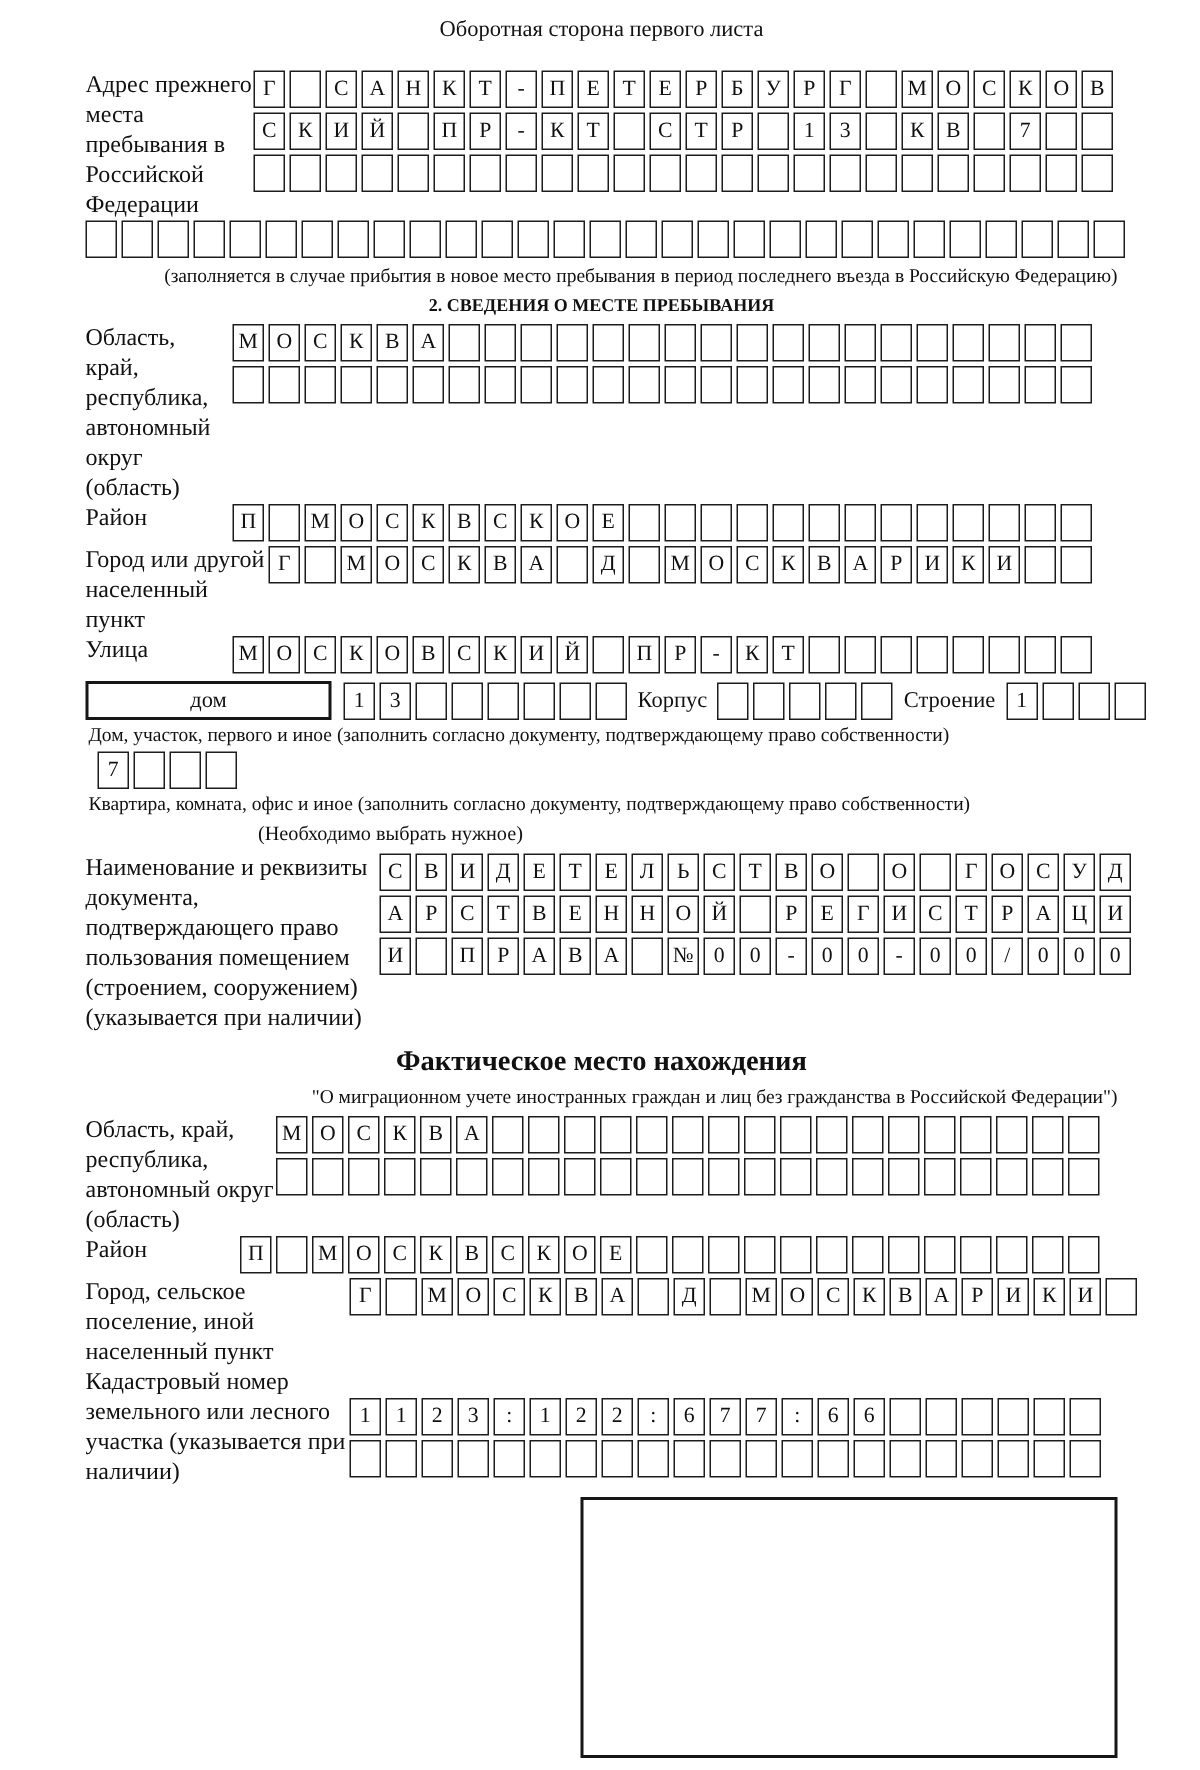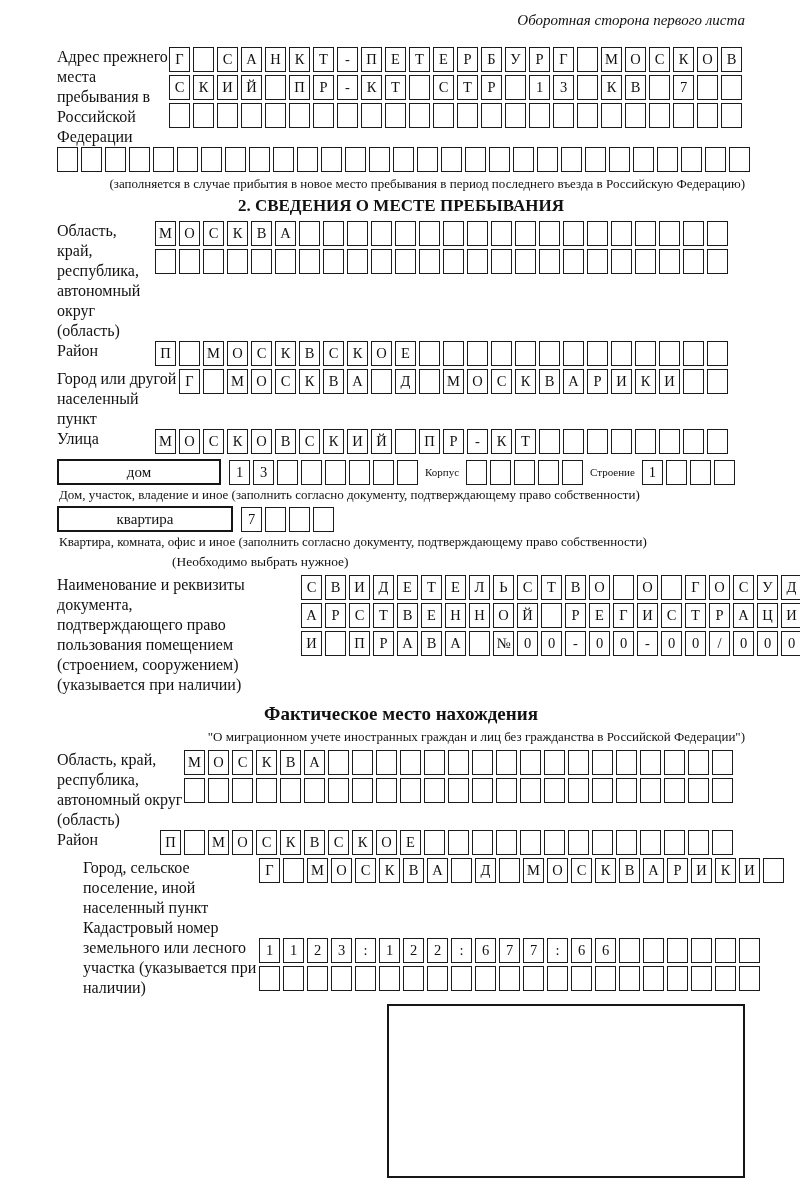--- a/index.html
+++ b/index.html
@@ -1,53 +1,53 @@
 <!DOCTYPE html>
 <html><head>
 <meta charset="utf-8">
 <style>
   html,body{margin:0;padding:0;background:#fff;}
   body{width:800px;height:1180px;overflow:hidden;color:#111;
        font-family:"Liberation Serif","DejaVu Serif",serif;}
   .page{padding:12px 55px 0 57px;}
-  .hnote{text-align:right;font-size:15px;margin-bottom:18px;font-style:italic;}
+  .hnote{text-align:center;font-size:15px;margin-bottom:18px;}
   .field{display:flex;}
   .flabel{font-size:16px;line-height:20px;flex-shrink:0;}
   .w-prev{width:112px;}
   .w-reg{width:98px;}
   .w-city{width:122px;}
   .w-doc{width:196px;}
   .w-freg{width:127px;}
   .w-fdist{width:103px;}
-  .w-fcity{width:176px;margin-left:26px;}
+  .w-fcity{width:176px;}
   .rows{flex-shrink:0;}
   .row{display:flex;gap:3px;margin-bottom:3px;}
   .cell{width:21px;height:25px;box-sizing:border-box;border:1.5px solid #1c1c1c;
         display:flex;align-items:center;justify-content:center;
         font-size:14.5px;background:#fff;flex-shrink:0;}
   .cap{font-size:13px;text-align:right;line-height:17px;}
   .capl{font-size:13px;text-align:left;line-height:17px;margin:1px 0 3px 2px;}
-  .h2{text-align:center;font-weight:bold;font-size:17px;margin:4px 0 5px 0;}
+  .h2{text-align:center;font-weight:bold;font-size:12px;margin:4px 0 5px 0;}
   .h3{text-align:center;font-weight:bold;font-size:19px;margin:8px 0 3px 0;}
   .inline-row{display:flex;align-items:center;margin:2px 0 1px 0;}
   .bigbox{height:26px;box-sizing:border-box;border:2px solid #161616;
           display:flex;align-items:center;justify-content:center;font-size:15px;flex-shrink:0;}
   .dombox{width:164px;}
   .kvbox{width:176px;}
-  .inlbl{font-size:11px;padding:0 7px;white-space:nowrap;}
+  .inlbl{font-size:15px;padding:0 7px;white-space:nowrap;}
   .gap8{width:8px;flex-shrink:0;}
   .chk{width:20px;height:24px;box-sizing:border-box;border:1.5px solid #161616;
        display:flex;align-items:center;justify-content:center;font-size:14px;flex-shrink:0;}
   .stayrow{display:flex;align-items:center;margin-top:4px;font-size:15px;}
   .cap-need{font-size:13.5px;width:450px;margin-left:115px;text-align:left;line-height:17px;margin-bottom:5px;}
   .stamp-wrap{display:flex;justify-content:flex-end;margin-top:6px;}
   .stamp-col{width:358px;}
   .stamp-box{height:170px;border:2px solid #161616;background:#fff;}
   .stamp-cap{font-size:13px;text-align:center;line-height:16.5px;margin-top:5px;}
-  .mt2{margin-top:2px;gap:48px;}
+  .mt2{margin-top:2px;}
 </style>
 </head>
 <body>
 
 <div class="page">
 
   <div class="hnote">Оборотная сторона первого листа</div>
 
   <div class="field">
     <div class="flabel w-prev">Адрес прежнего места пребывания в Российской Федерации</div>
@@ -342,24 +342,23 @@
         <span class="cell"></span>
       </div>
     <span class="inlbl">Строение</span>
     <div class="row" style="margin-bottom:0;">
         <span class="cell">1</span>
         <span class="cell"></span>
         <span class="cell"></span>
         <span class="cell"></span>
       </div>
   </div>
-  <div class="capl">Дом, участок, владение и иное (заполнить согласно документу, подтверждающему право собственности)</div>
+  <div class="capl">Дом, участок, первого и иное (заполнить согласно документу, подтверждающему право собственности)</div>
 
   <div class="inline-row">
-    <div class="bigbox kvbox">квартира</div>
     <div class="gap8"></div>
     <div class="row" style="margin-bottom:0;">
         <span class="cell">7</span>
         <span class="cell"></span>
         <span class="cell"></span>
         <span class="cell"></span>
       </div>
   </div>
   <div class="capl">Квартира, комната, офис и иное (заполнить согласно документу, подтверждающему право собственности)</div>
 

